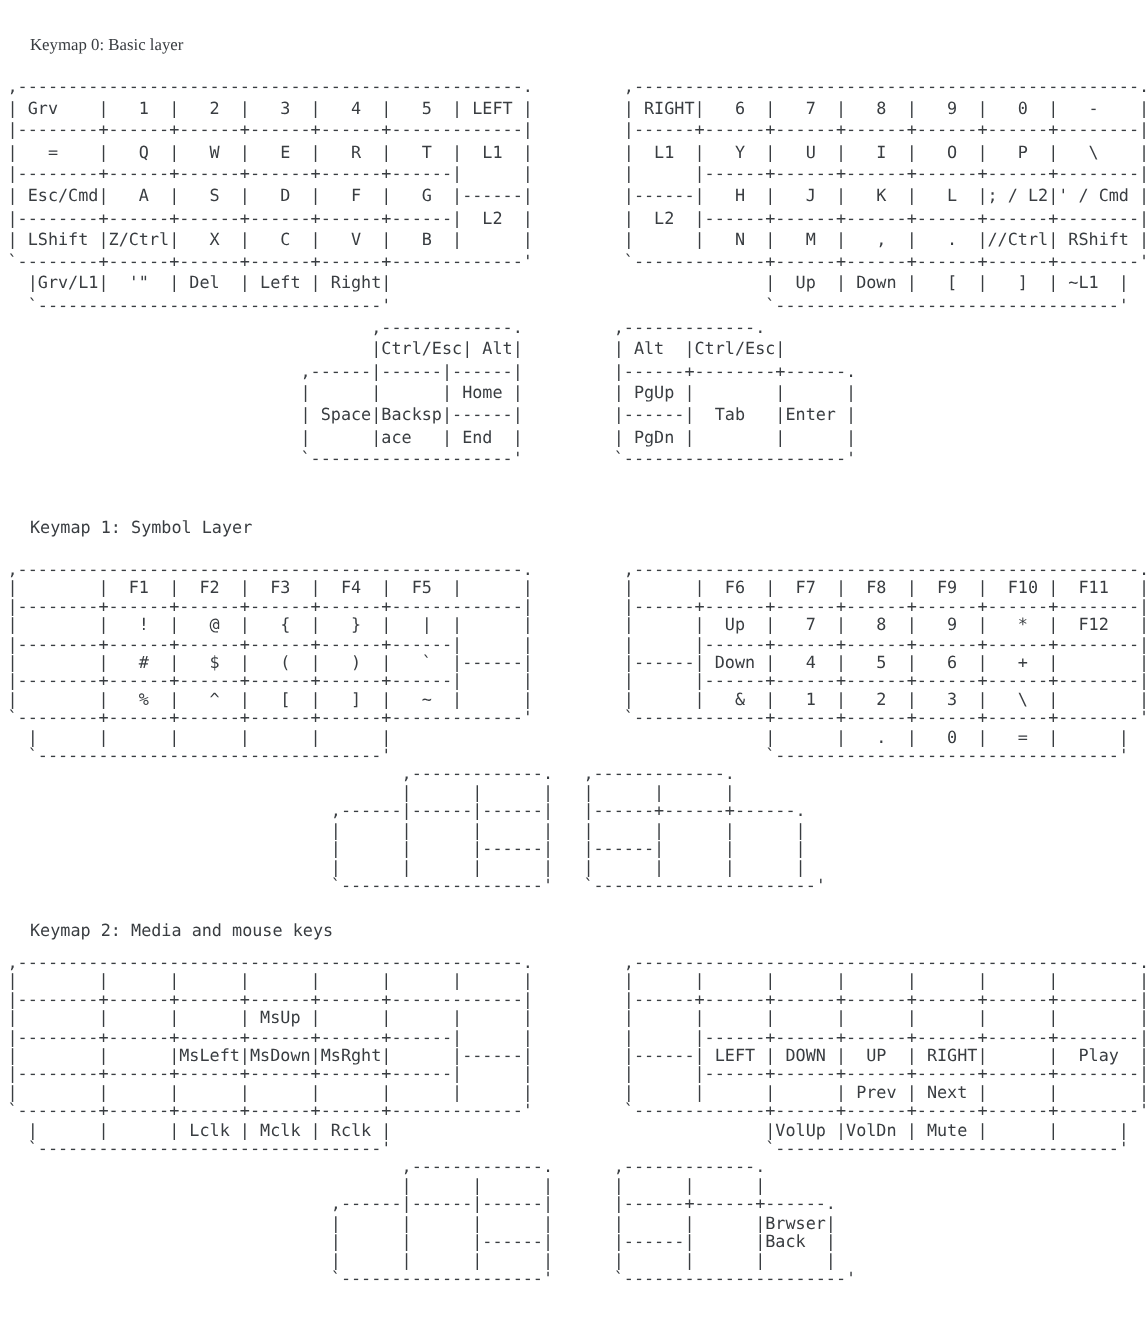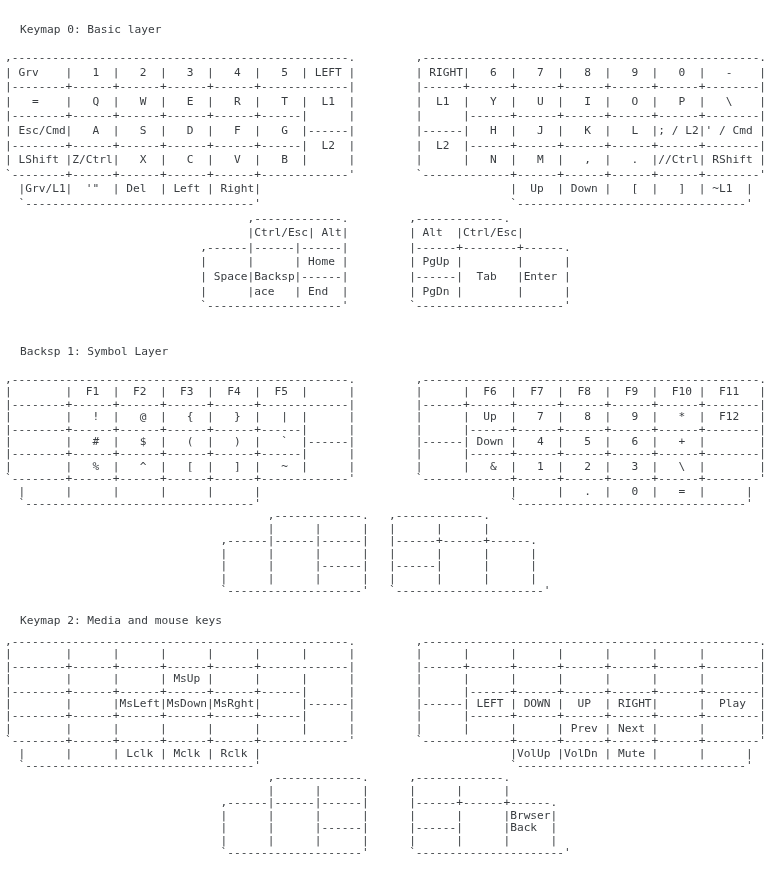--- a/index.html
+++ b/index.html
@@ -19,21 +19,21 @@
   }
   .ascii-art {
     position: absolute;
     left: 5px;
     margin: 0;
     font-family: "DejaVu Sans Mono", monospace;
     font-size: 11.2px;
     color: #393d41;
     white-space: pre;
   }
-  #title-0 { top: 23px; }
+  #title-0 { top: 23px; font-family: Liberation Serif, serif; }
   #title-1 { top: 345px; }
   #title-2 { top: 614px; text-align: right; }
   #art-0 { top: 51px;  line-height: 14.6px; }
   #art-1 { top: 374px; line-height: 12.4px; }
   #art-2 { top: 636px; line-height: 12.4px; }
 </style>
 </head>
 <body style="background: rgb(255, 255, 255);">
 
 <div class="section-title" id="title-0" style="color: rgb(57, 61, 65);">Keymap 0: Basic layer</div>
@@ -49,21 +49,21 @@
   |Grv/L1|  '"  | Del  | Left | Right|                                     |  Up  | Down |   [  |   ]  | ~L1  |
   `----------------------------------'                                     `----------------------------------'
                                     ,-------------.         ,-------------.
                                     |Ctrl/Esc| Alt|         | Alt  |Ctrl/Esc|
                              ,------|------|------|         |------+--------+------.
                              |      |      | Home |         | PgUp |        |      |
                              | Space|Backsp|------|         |------|  Tab   |Enter |
                              |      |ace   | End  |         | PgDn |        |      |
                              `--------------------'         `----------------------'</pre>
 
-<div class="section-title" id="title-1" style="color: rgb(57, 61, 65);">Backsp 1: Symbol Layer</div>
+<div class="section-title" id="title-1" style="color: rgb(57, 61, 65);">Keymap 1: Symbol Layer</div>
 <pre class="ascii-art" id="art-1" style="color: rgb(57, 61, 65);">,--------------------------------------------------.         ,--------------------------------------------------.
 |        |  F1  |  F2  |  F3  |  F4  |  F5  |      |         |      |  F6  |  F7  |  F8  |  F9  |  F10 |  F11   |
 |--------+------+------+------+------+-------------|         |------+------+------+------+------+------+--------|
 |        |   !  |   @  |   {  |   }  |   |  |      |         |      |  Up  |   7  |   8  |   9  |   *  |  F12   |
 |--------+------+------+------+------+------|      |         |      |------+------+------+------+------+--------|
 |        |   #  |   $  |   (  |   )  |   `  |------|         |------| Down |   4  |   5  |   6  |   +  |        |
 |--------+------+------+------+------+------|      |         |      |------+------+------+------+------+--------|
 |        |   %  |   ^  |   [  |   ]  |   ~  |      |         |      |   &amp;  |   1  |   2  |   3  |   \  |        |
 `--------+------+------+------+------+-------------'         `-------------+------+------+------+------+--------'
   |      |      |      |      |      |                                     |      |   .  |   0  |   =  |      |

